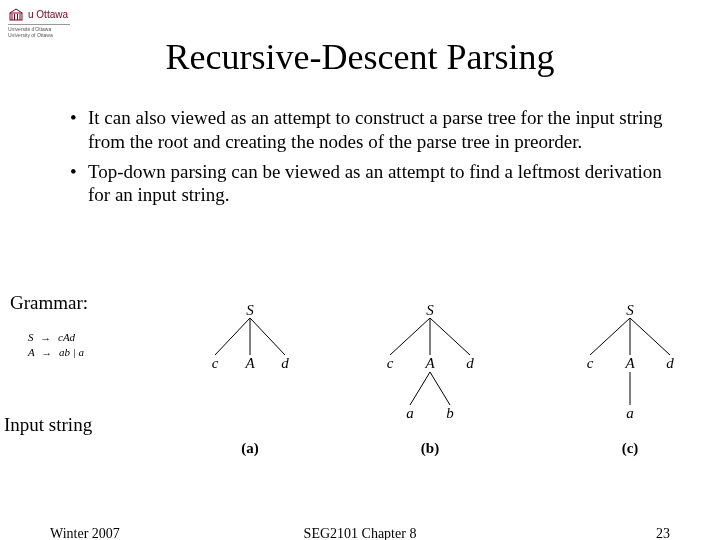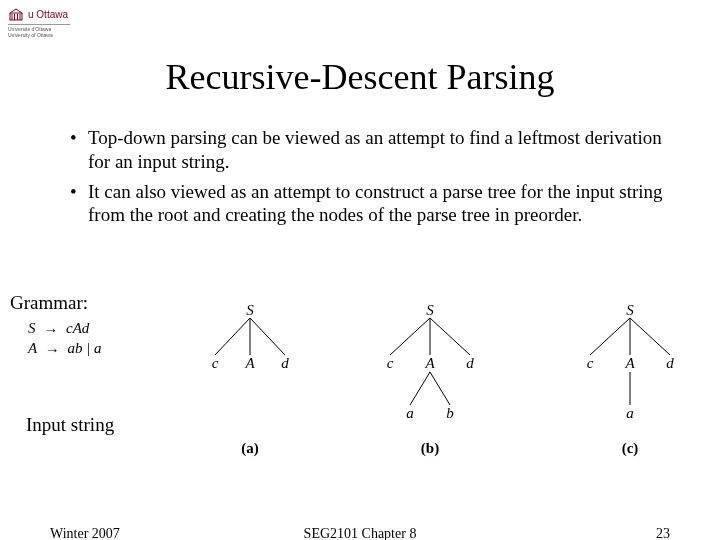--- a/index.html
+++ b/index.html
@@ -36,21 +36,21 @@
   }
   .logo-sub {
     font-family: Arial, sans-serif;
     font-size: 5px;
     color: #555;
     line-height: 1.1;
   }
   .title {
     text-align: center;
     font-size: 36px;
-    margin-top: 56px;
+    margin-top: 36px;
     margin-bottom: 28px;
     font-weight: normal;
   }
   .bullets {
     font-size: 19px;
     line-height: 1.25;
     margin: 0 50px 0 70px;
     padding: 0;
     list-style: none;
   }
@@ -67,34 +67,34 @@
   }
   .grammar-label {
     position: absolute;
     left: 10px;
     top: 292px;
     font-size: 19px;
   }
   .grammar-rules {
     position: absolute;
     left: 28px;
-    top: 318px;
-    font-size: 15px;
+    top: 330px;
+    font-size: 11px;
     font-style: italic;
     line-height: 1.35;
   }
   .grammar-rules .arrow {
     font-style: normal;
     padding: 0 4px;
   }
   .grammar-rules .nt { font-style: italic; }
   .grammar-rules .t { font-style: italic; }
   .input-label {
     position: absolute;
-    left: 26px;
+    left: 4px;
     top: 414px;
     font-size: 19px;
     line-height: 1.2;
   }
   .mono {
     font-family: "Courier New", Courier, monospace;
     font-size: 19px;
   }
   .trees {
     position: absolute;
@@ -159,22 +159,22 @@
     <span class="logo-text">u Ottawa</span>
   </div>
   <hr class="logo-hr">
   <div class="logo-sub">Université d'Ottawa</div>
   <div class="logo-sub">University of Ottawa</div>
 </div>
 
 <h1 class="title">Recursive-Descent Parsing</h1>
 
 <ul class="bullets">
+  <li>It can also viewed as an attempt to construct a parse tree for the input string from the root and creating the nodes of the parse tree in preorder.</li>
   <li>Top-down parsing can be viewed as an attempt to find a leftmost derivation for an input string.</li>
-  <li>It can also viewed as an attempt to construct a parse tree for the input string from the root and creating the nodes of the parse tree in preorder.</li>
 </ul>
 
 <div class="grammar-label">Grammar:</div>
 <div class="grammar-rules">
   <div>
     <span class="nt">S</span>
     <span class="arrow">→</span>
     <span class="t">cAd</span>
   </div>
   <div>

